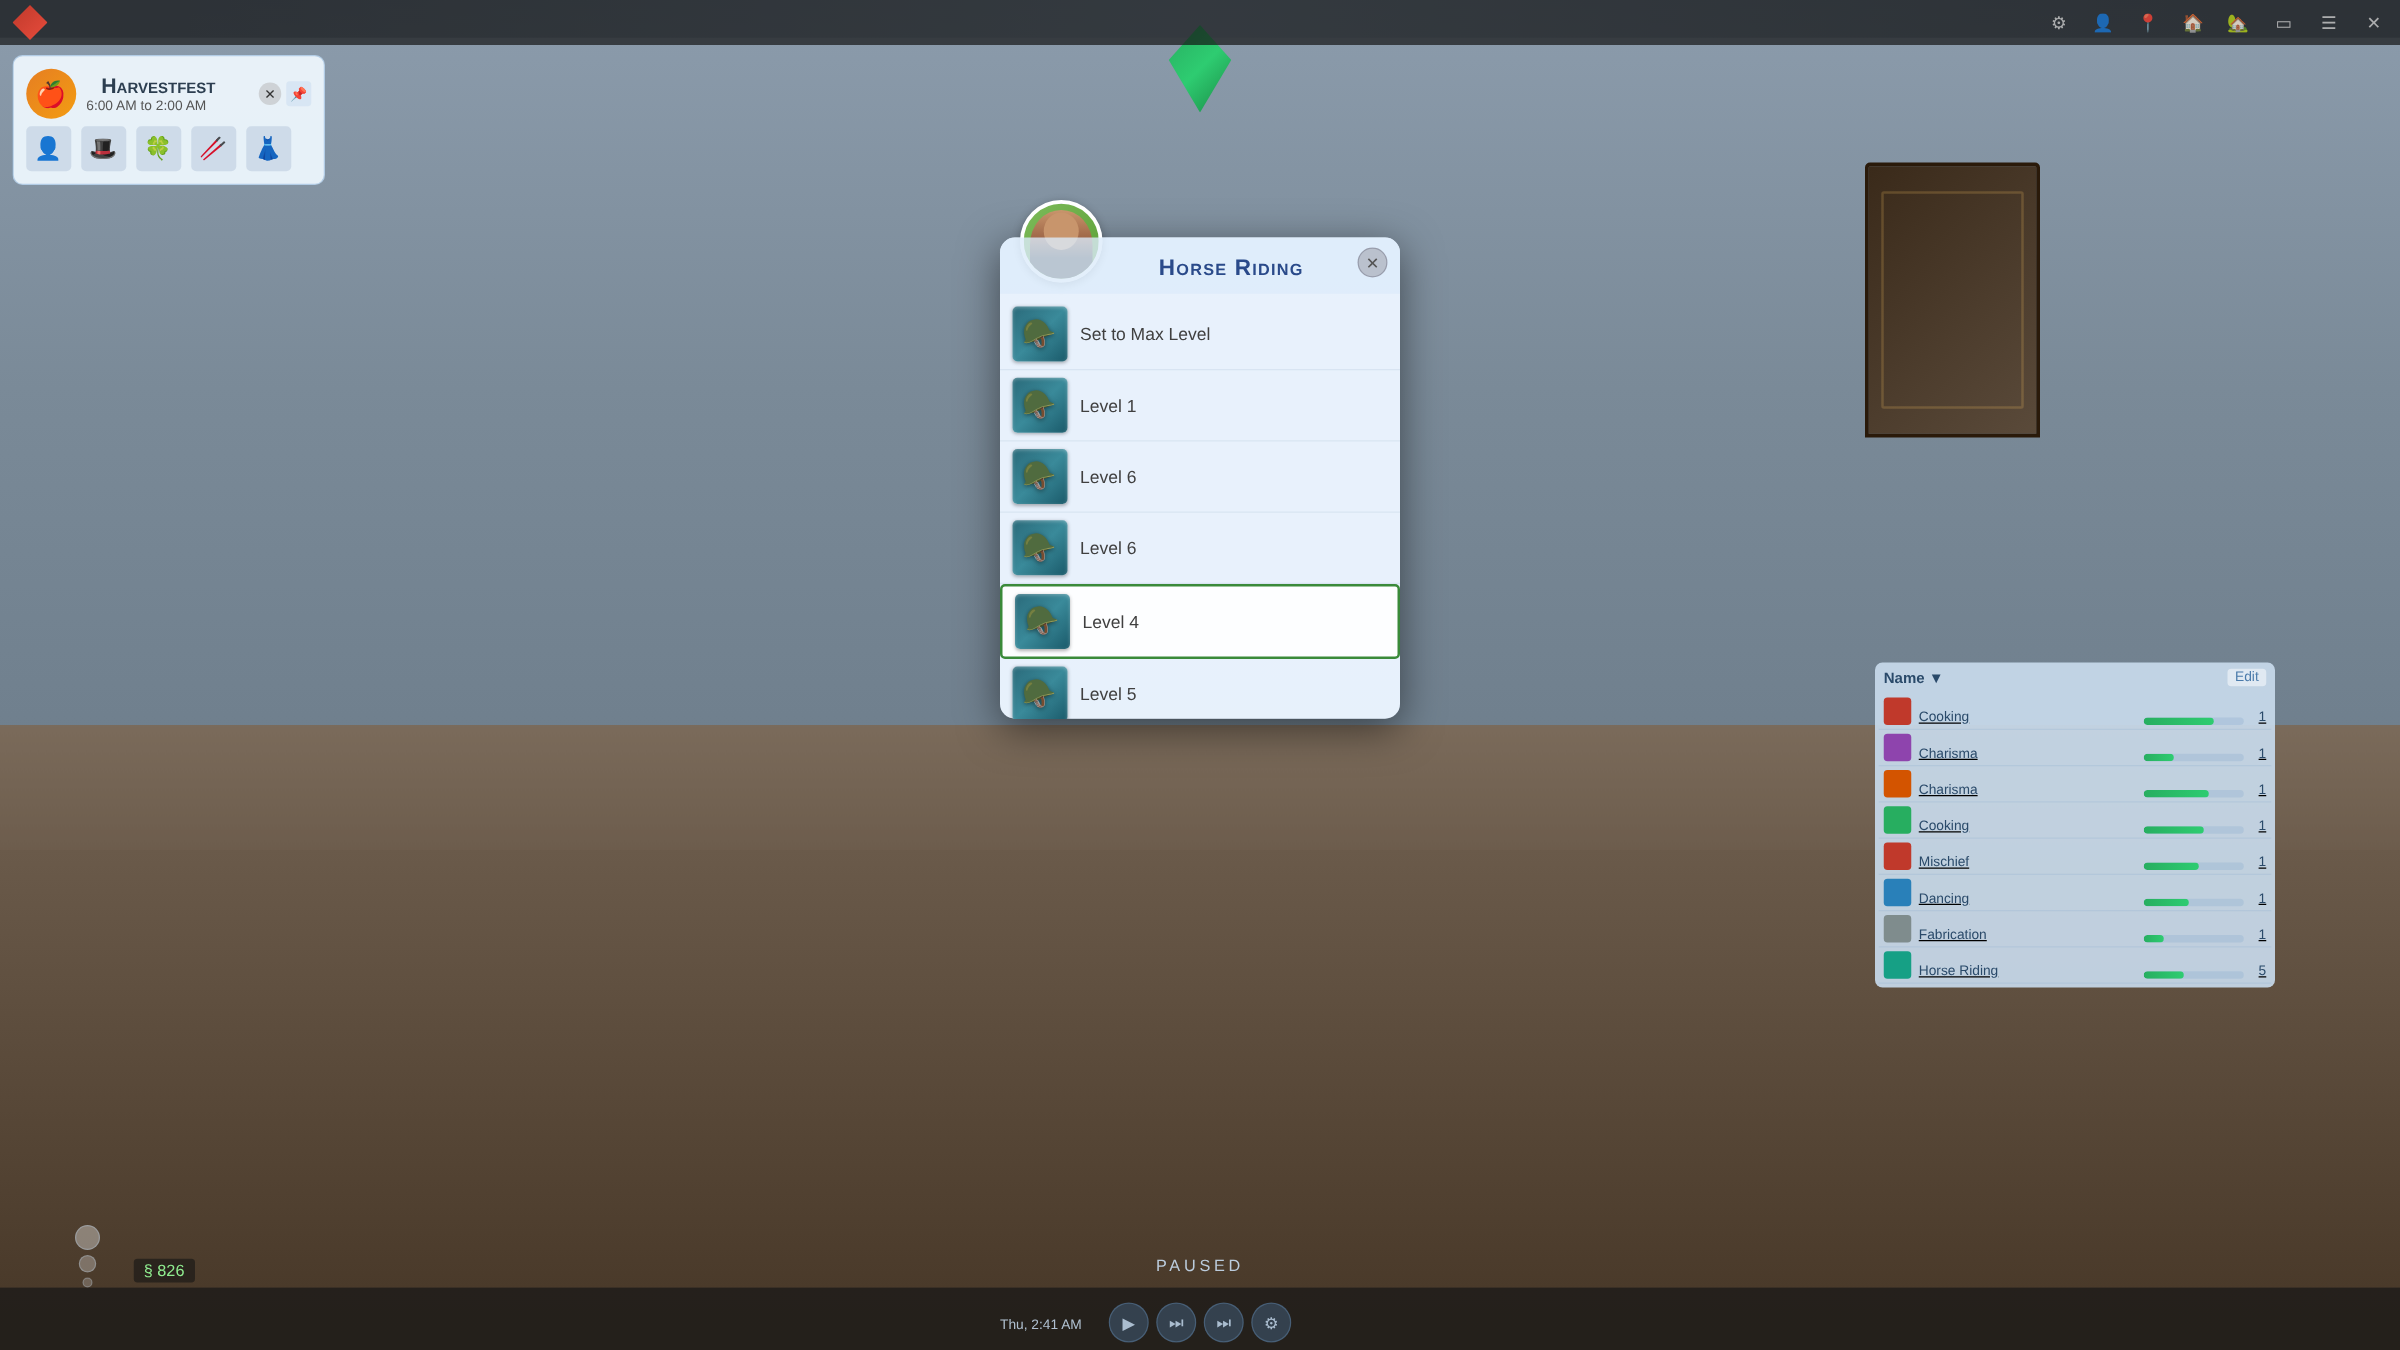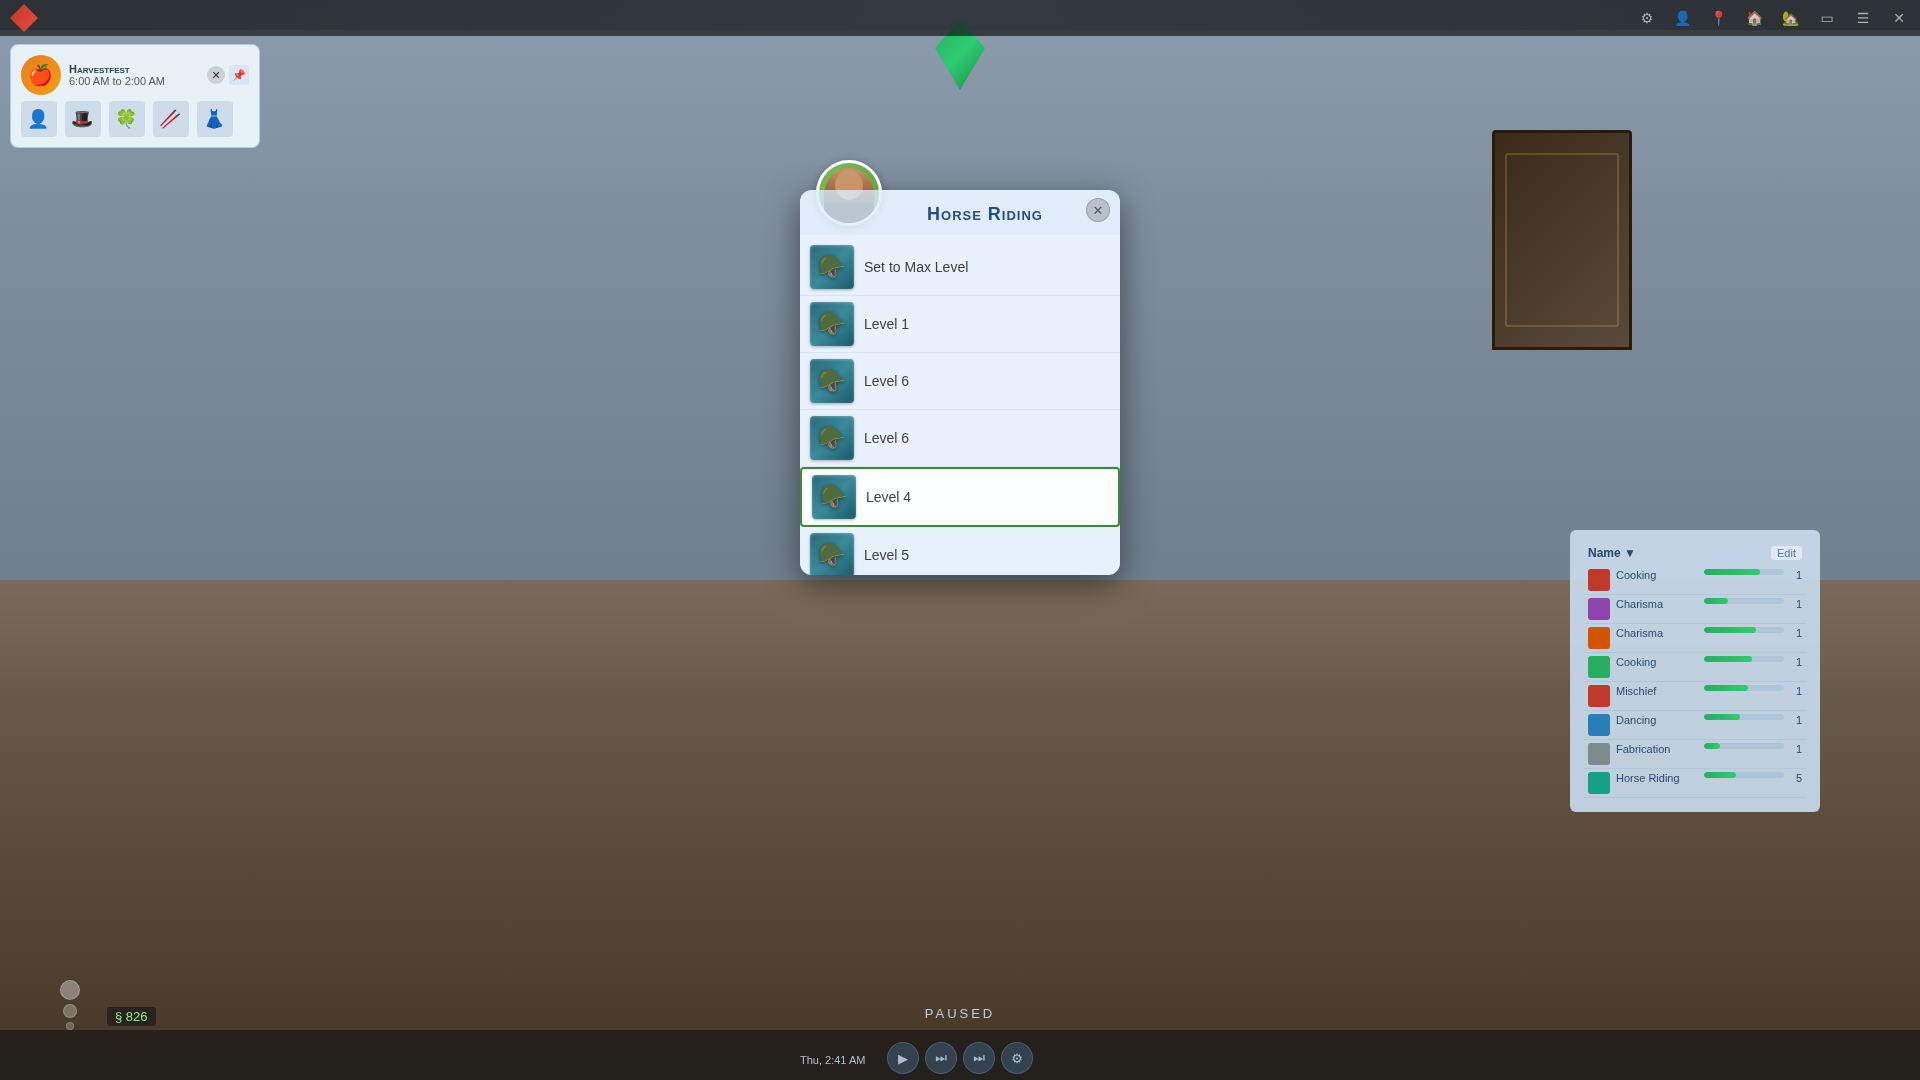--- a/index.html
+++ b/index.html
@@ -125,24 +125,25 @@
       font-size: 20px;
       margin-right: 8px;
       flex-shrink: 0;
     }
 
     .notification-title-group {
       flex: 1;
     }
 
     .notification-title {
-      font-size: 11px;
+      font-size: 17px;
       font-weight: bold;
       color: #2c3e50;
       font-variant: small-caps;
+      margin-left: 12px;
     }
 
     .notification-time {
       font-size: 11px;
       color: #555;
     }
 
     .notification-close {
       width: 18px;
       height: 18px;
@@ -378,24 +379,24 @@
       cursor: pointer;
       color: rgba(200,220,240,0.8);
       font-size: 13px;
     }
 
     
     .skills-panel {
       position: absolute;
       top: 530px;
       right: 100px;
-      width: 250px;
+      width: 320px;
       background: rgba(200,218,236,0.92);
       border-radius: 6px;
-      padding: 14px;
+      padding: 3px;
       z-index: 150;
     }
 
     .skills-panel-header {
       display: flex;
       justify-content: space-between;
       align-items: center;
       margin-bottom: 4px;
       padding: 2px 4px;
     }
@@ -410,24 +411,25 @@
       font-size: 11px;
       color: #4a7aaa;
       cursor: pointer;
       background: rgba(255,255,255,0.5);
       border-radius: 3px;
       padding: 1px 6px;
     }
 
     .skill-row {
       display: flex;
-      align-items: flex-start;
+      align-items: flex-end;
       gap: 6px;
       padding: 3px 4px;
       border-bottom: 1px solid rgba(150,180,210,0.3);
+      text-decoration: underline;
     }
 
     .skill-row-icon {
       width: 22px;
       height: 22px;
       border-radius: 3px;
       background: linear-gradient(135deg, #2a6a7a, #3a8a9a);
       flex-shrink: 0;
     }
 

